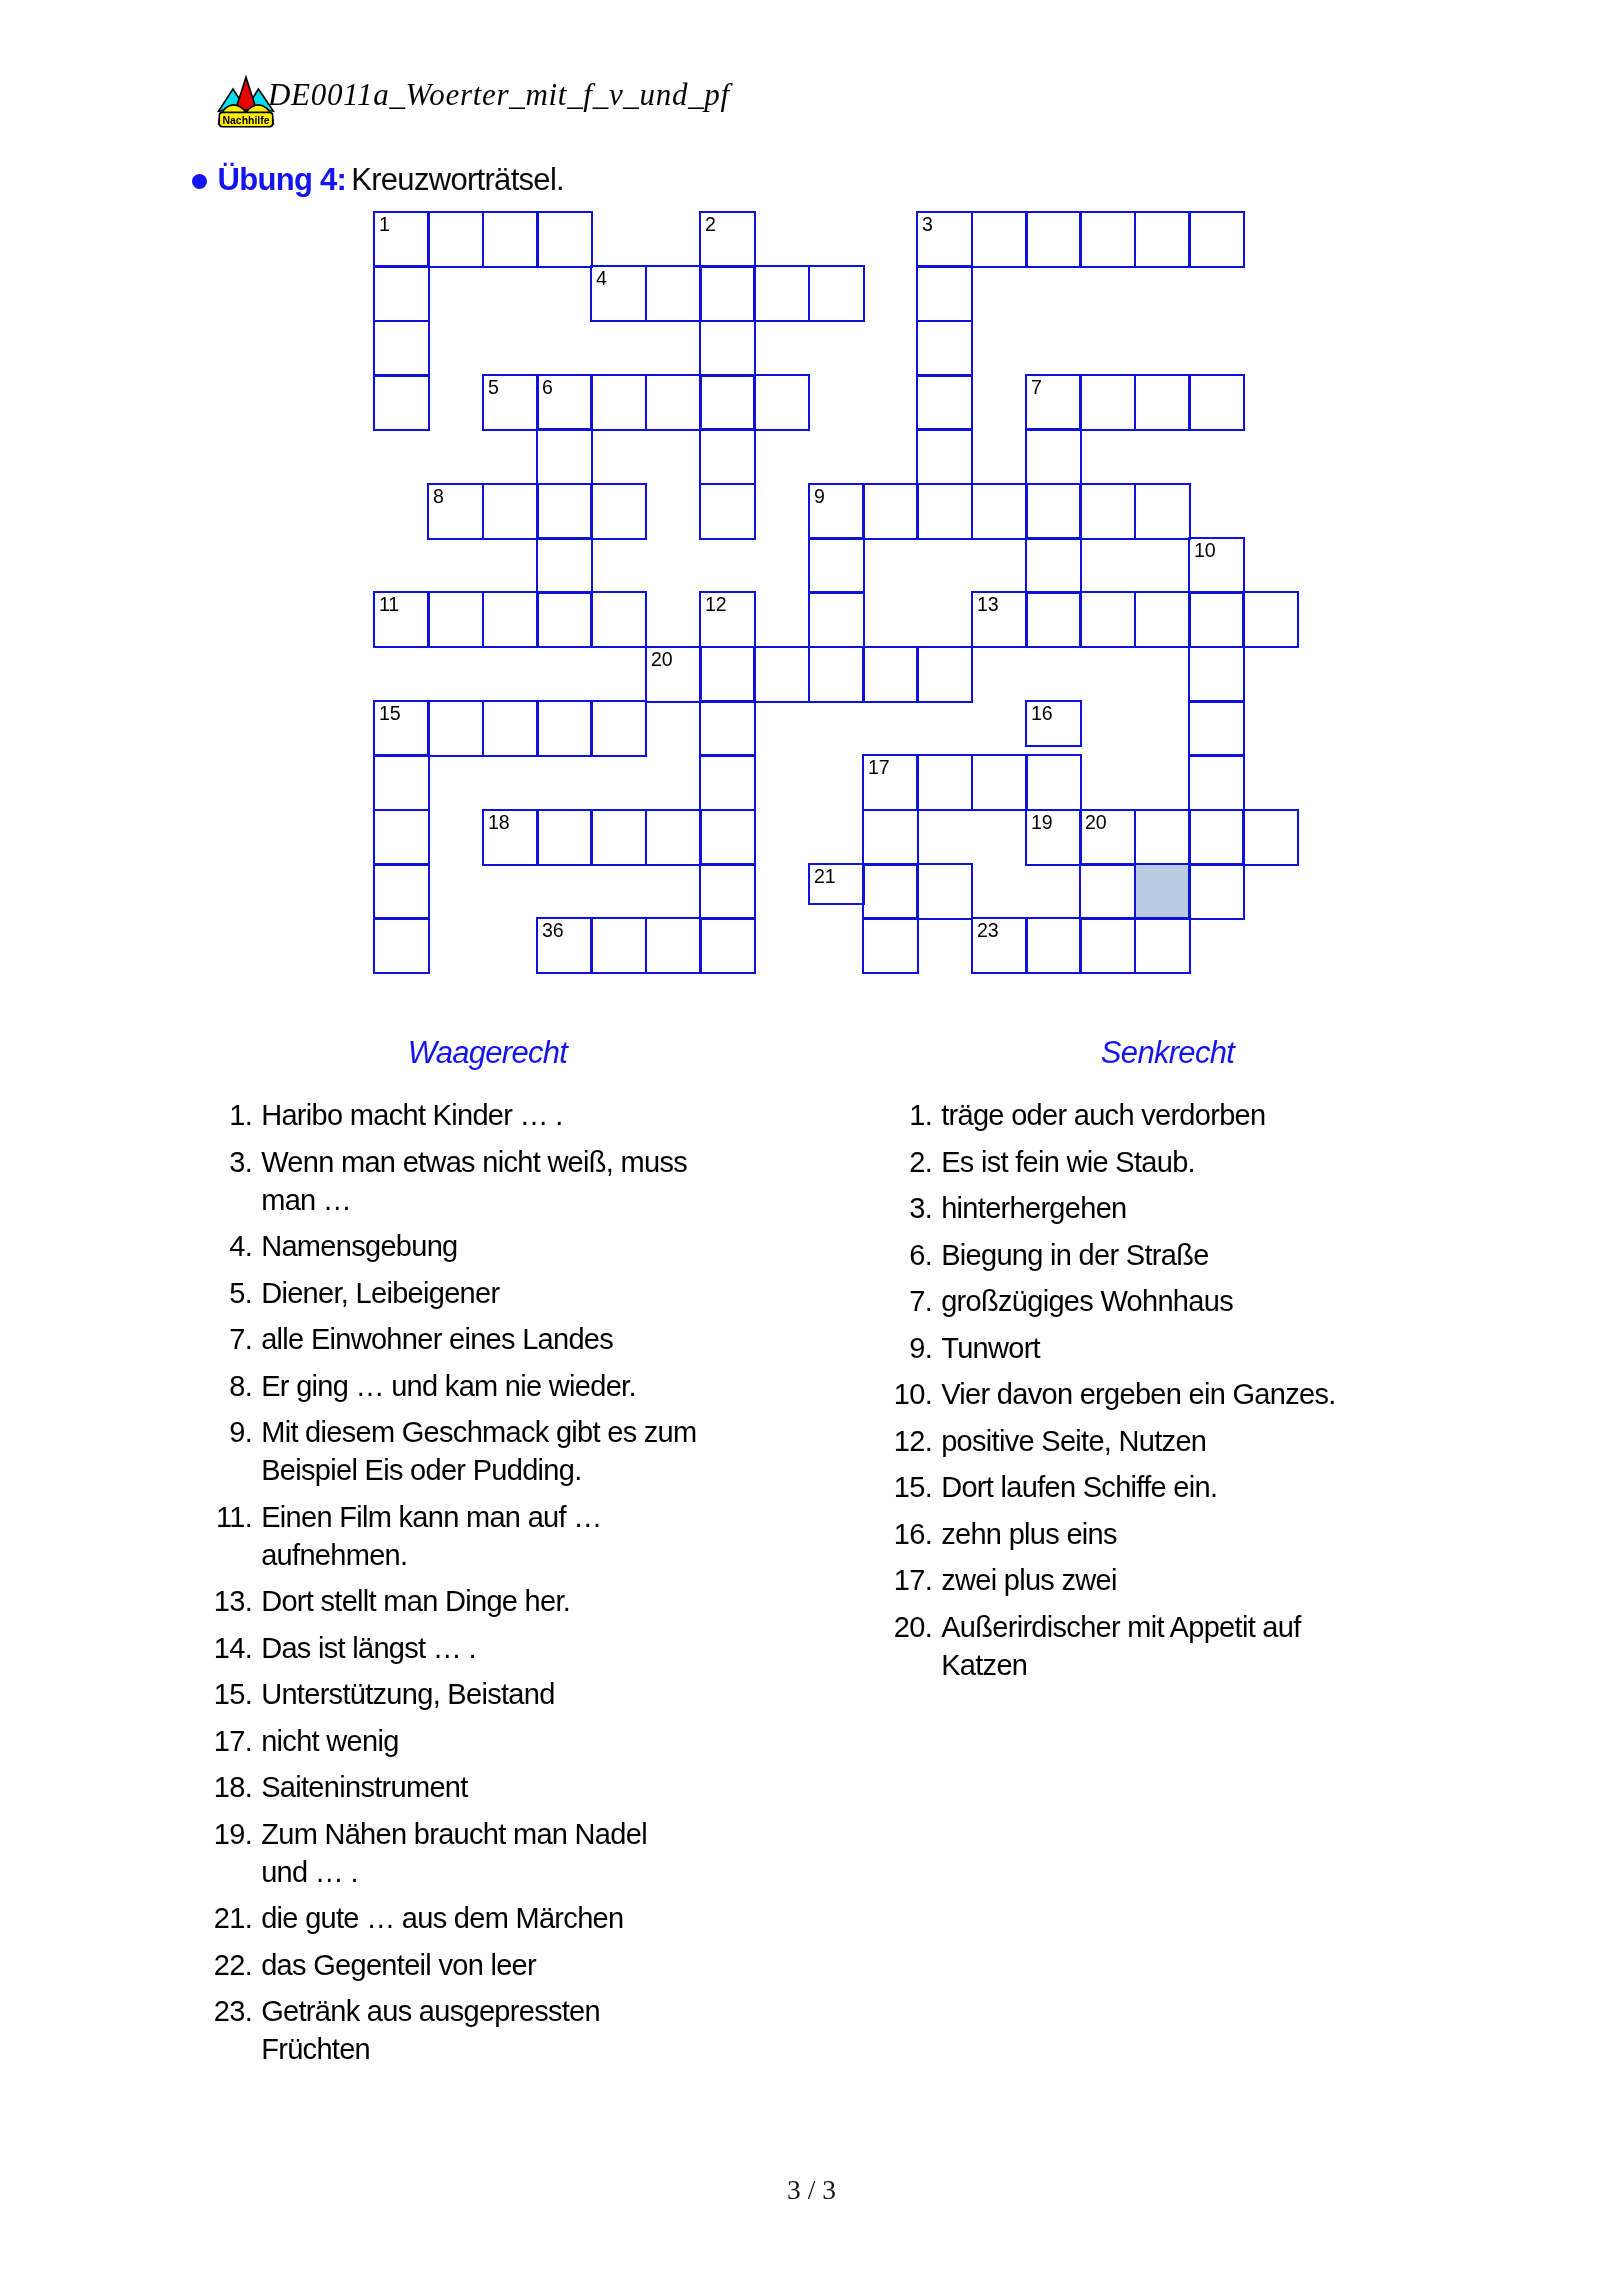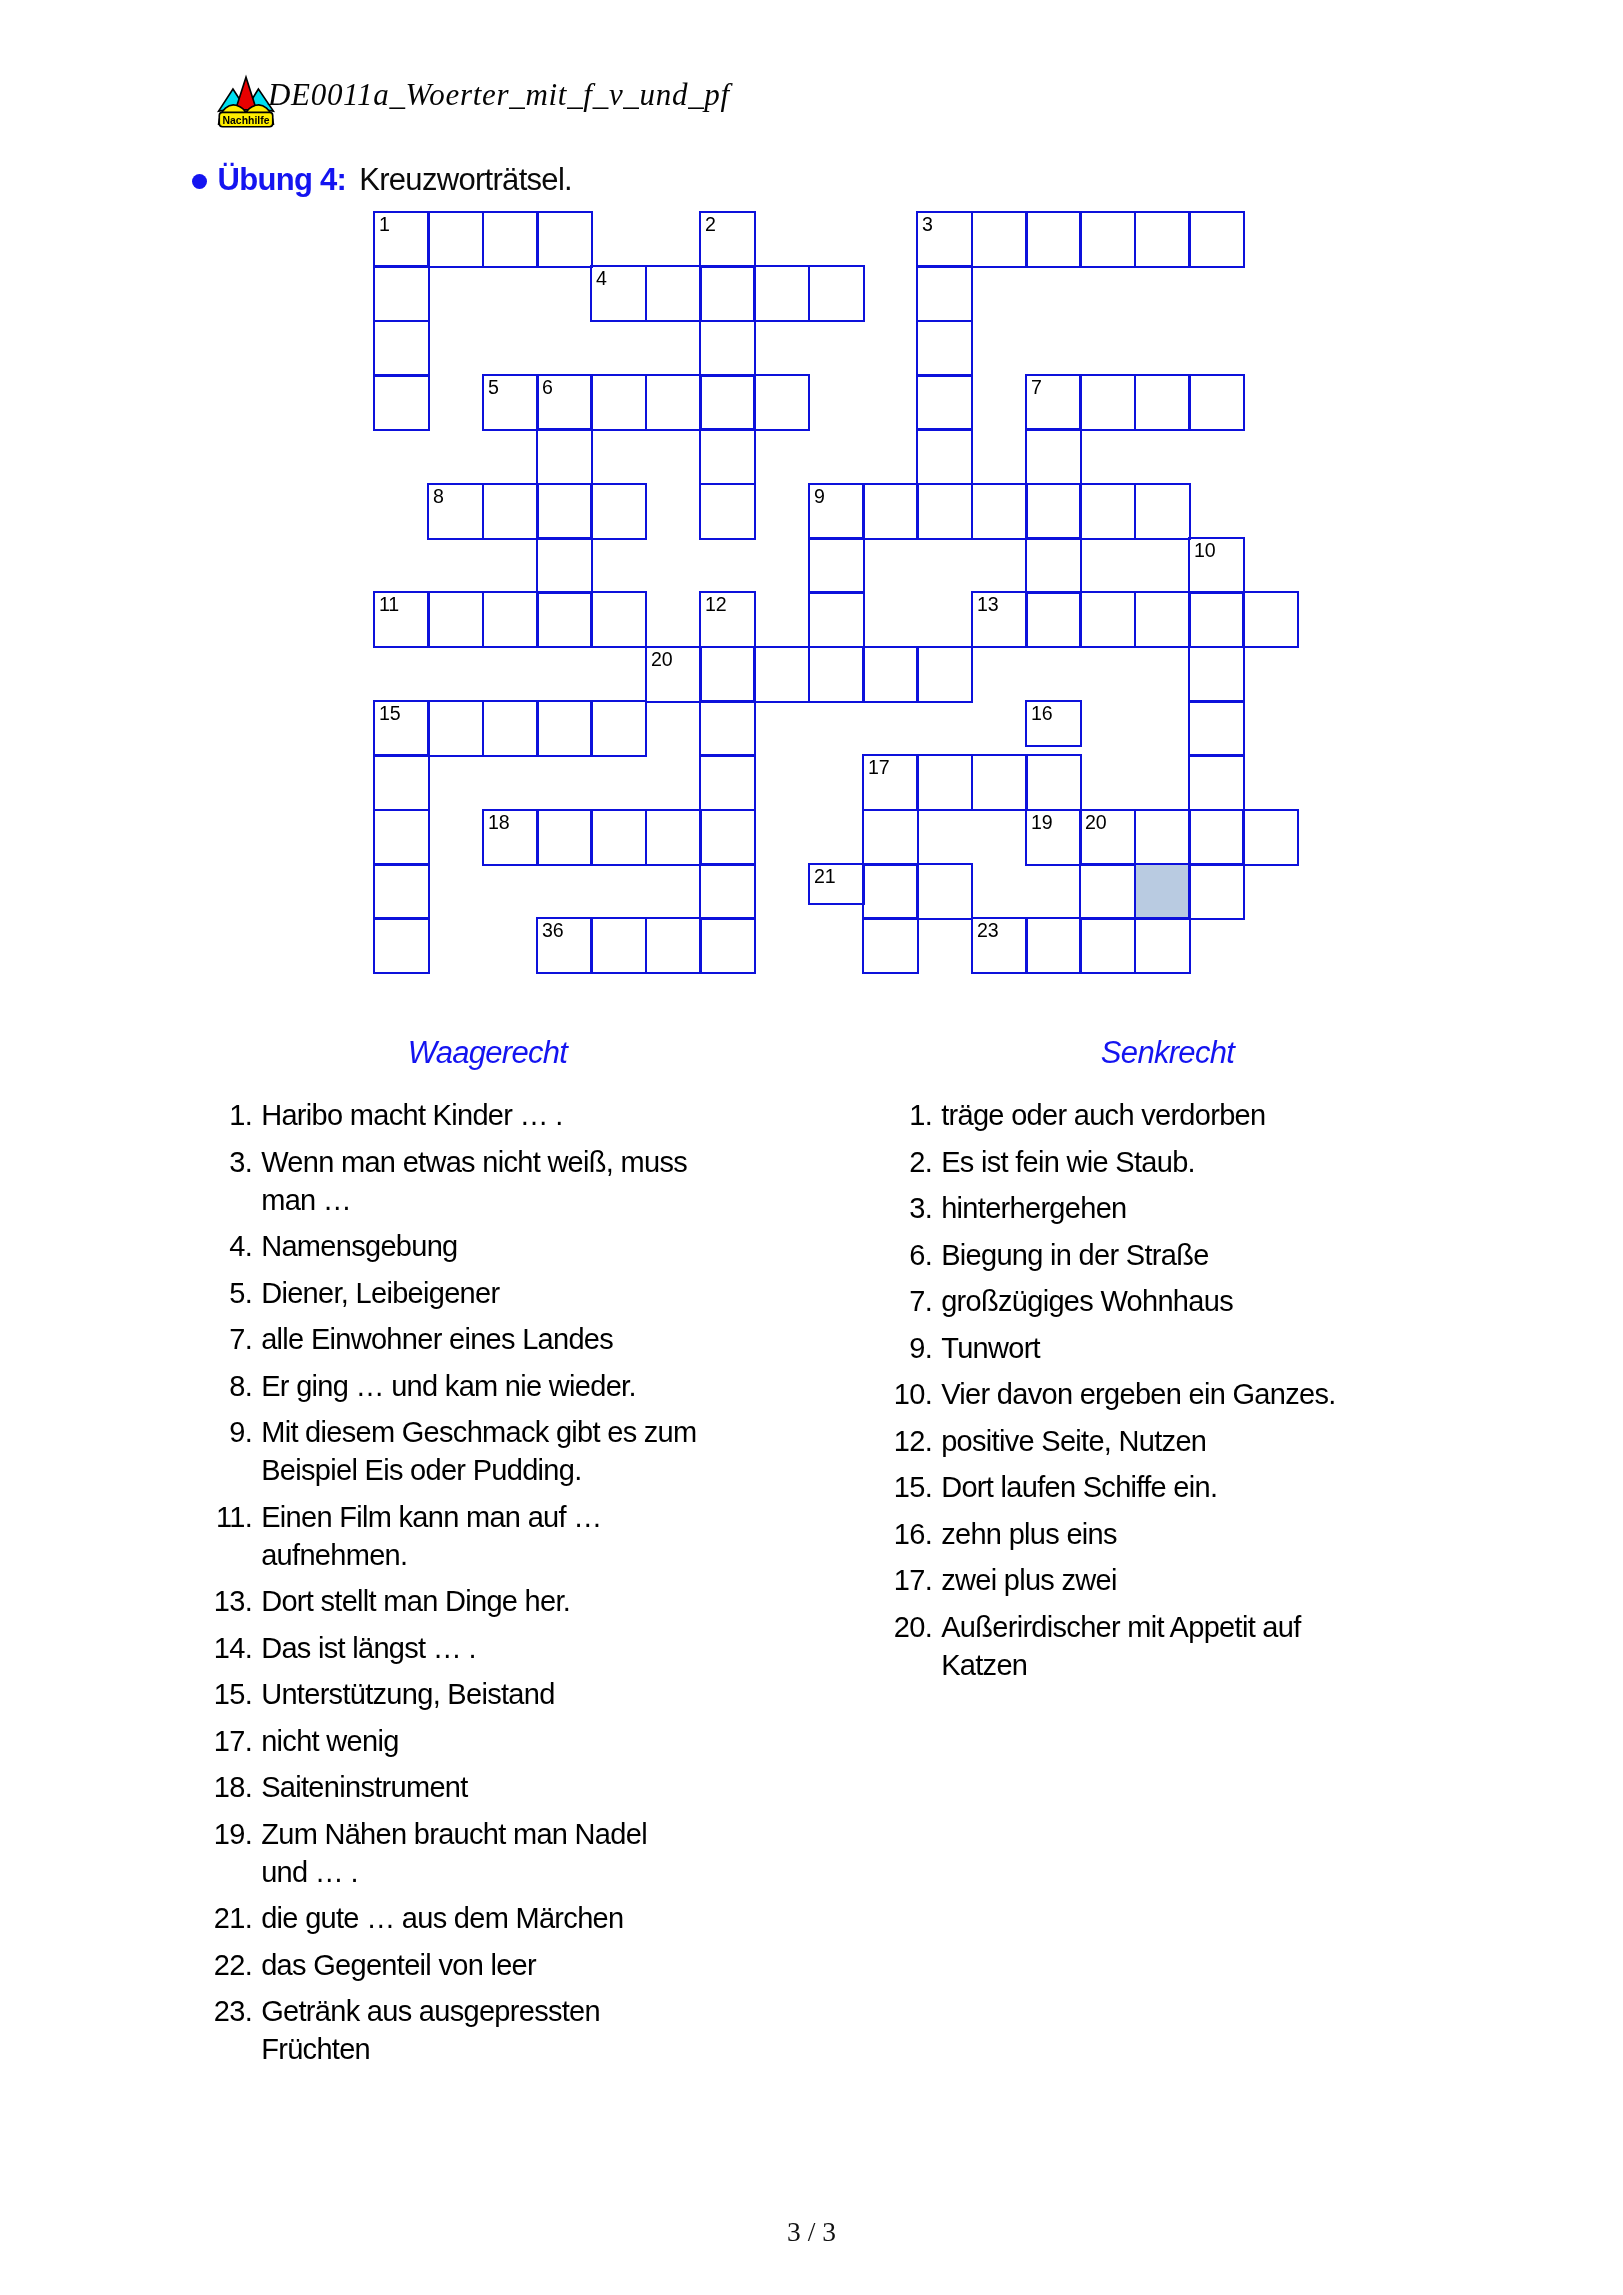--- a/index.html
+++ b/index.html
@@ -8,21 +8,21 @@
 
   
   .logo{position:absolute;left:215px;top:72px;width:62px;height:60px;}
   .doc-title{position:absolute;left:268px;top:77px;font-family:"Liberation Serif",serif;
              font-style:italic;font-size:31px;color:#050505;letter-spacing:0.7px;}
 
   
   .exercise{position:absolute;left:192px;top:162px;display:flex;align-items:baseline;}
   .bullet{width:15px;height:15px;border-radius:50%;background:#1414f0;align-self:center;
           margin-right:10.5px;margin-top:3.9px;}
-  .ex-label{font-size:31px;font-weight:bold;color:#1414f0;margin-right:13px;letter-spacing:-0.7px;}
+  .ex-label{font-size:31px;font-weight:bold;color:#1414f0;margin-right:5px;letter-spacing:-0.7px;}
   .ex-title{font-size:31px;color:#0a0a0a;letter-spacing:-0.7px;}
 
   
   .grid{position:absolute;left:373px;top:211px;width:926px;height:763px;}
   .cell{position:absolute;width:57px;height:57px;border:2.6px solid #0d11db;
         box-sizing:border-box;background:transparent;}
   .cell.shaded{background:#b9cbe1;}
   .cell .num{position:absolute;top:0.7px;left:3.9px;font-size:19.6px;line-height:21px;color:#000;}
 
   
@@ -31,21 +31,21 @@
   .clue-col.down{left:876px;top:1035px;}
   .clue-head{font-size:31px;font-style:italic;color:#1414f0;text-align:center;
              margin:0 0 25px 0;font-weight:normal;letter-spacing:-0.7px;}
   .clue{display:flex;margin-bottom:8.5px;}
   .clue-num{flex:0 0 56px;text-align:right;font-size:29px;line-height:38px;letter-spacing:-0.7px;}
   .clue-text{margin-left:9.2px;font-size:29px;line-height:38px;white-space:pre-line;
              letter-spacing:-0.7px;}
 
   
   .footer{position:absolute;left:0;top:2174px;width:1623px;text-align:center;
-          font-family:"Liberation Serif",serif;font-size:27.5px;color:#111;margin-top:42px;}
+          font-family:"Liberation Serif",serif;font-size:27.5px;color:#111;}
 </style>
 </head>
 <body>
 
 <div class="page">
 
   <svg class="logo" viewBox="0 0 94 92">
     <polygon points="5,60 27,26 45,54" fill="#00dff0" stroke="#000" stroke-width="2.5"></polygon>
     <polygon points="49,54 66,26 89,60" fill="#00dff0" stroke="#000" stroke-width="2.5"></polygon>
     <polygon points="31,58 47,8 63,58" fill="#e80000" stroke="#000" stroke-width="2.5"></polygon>

